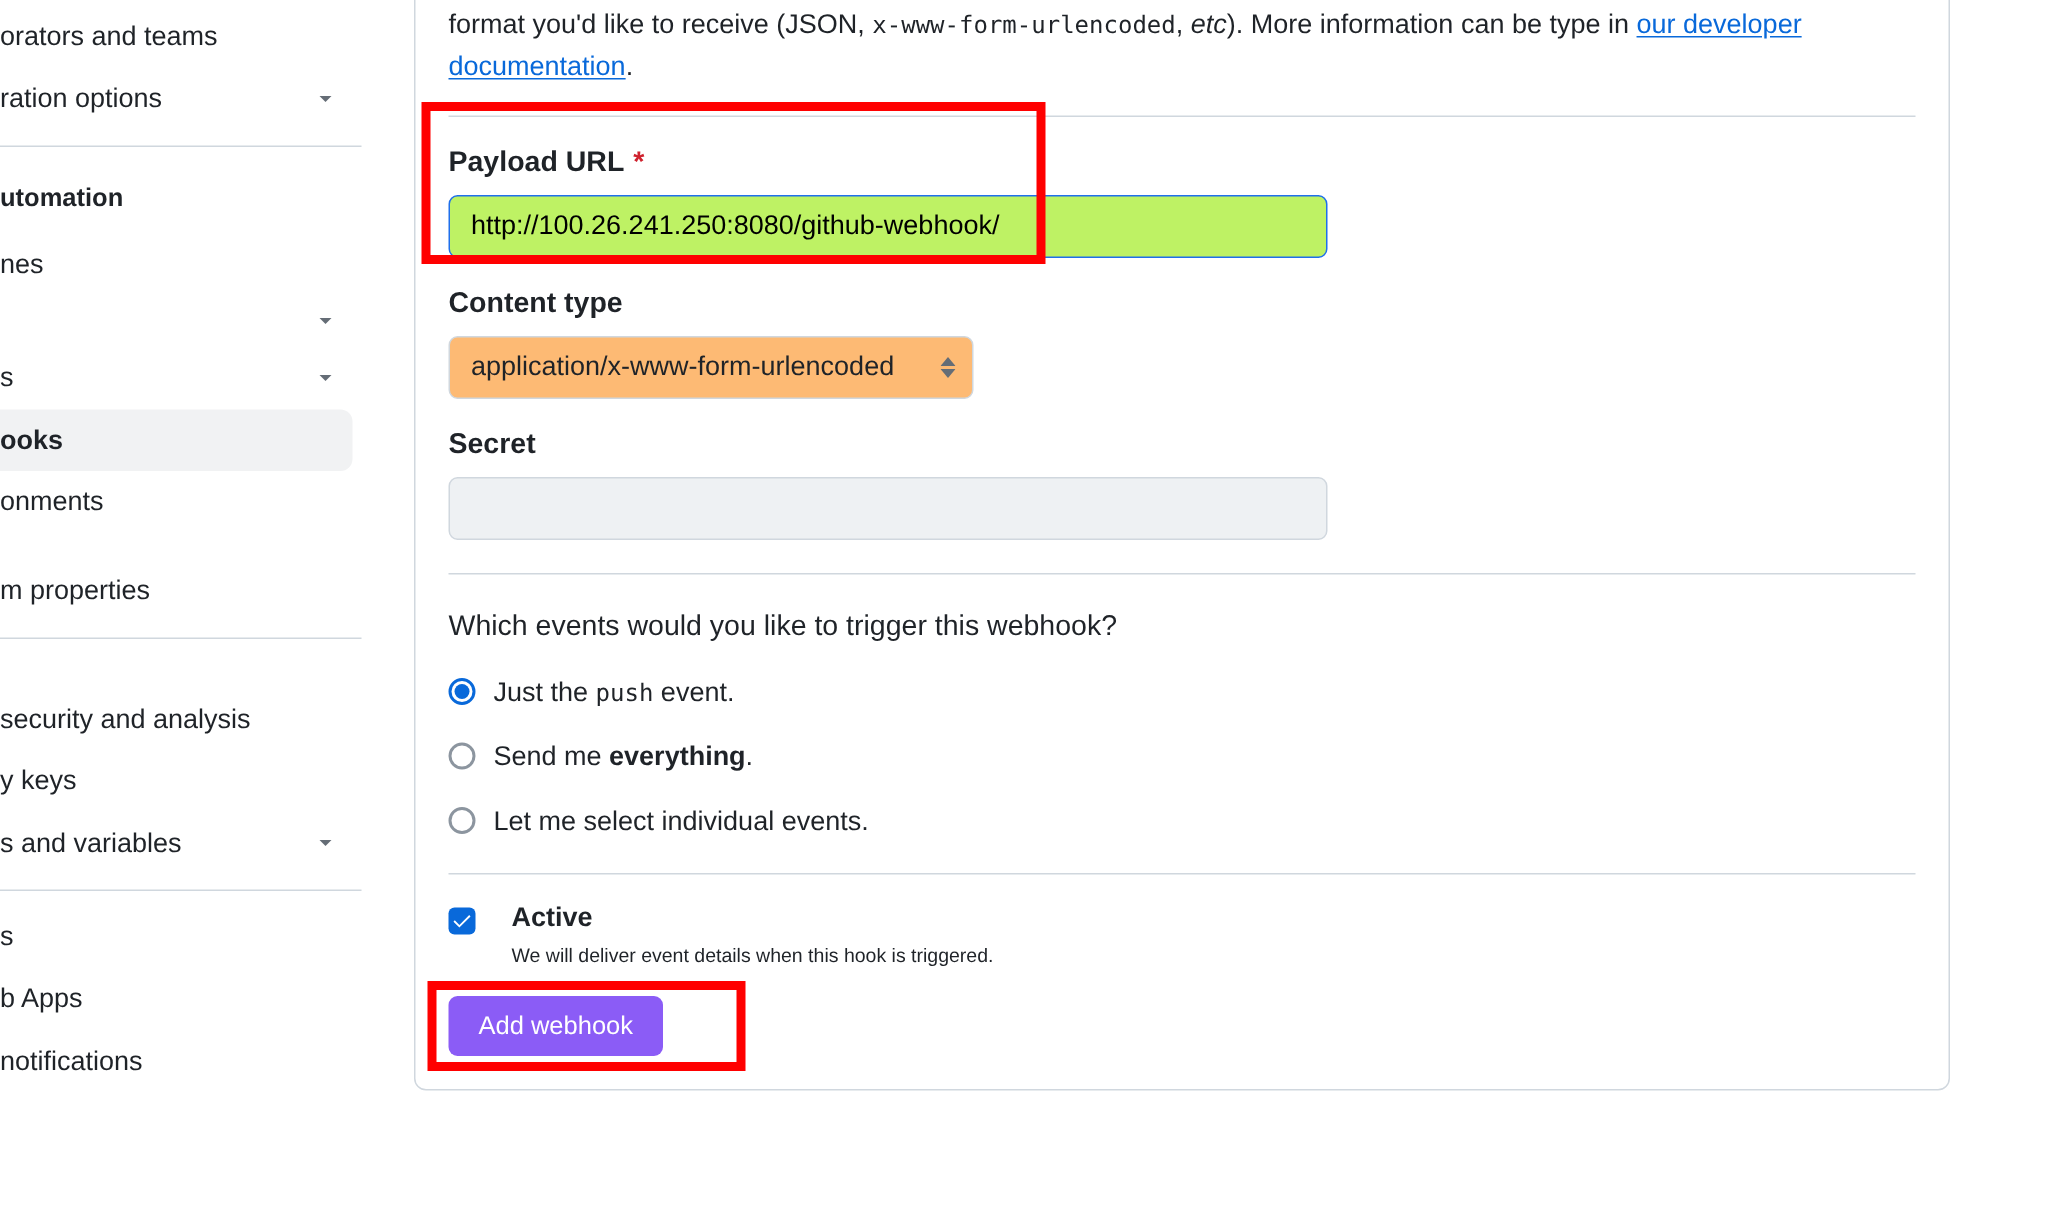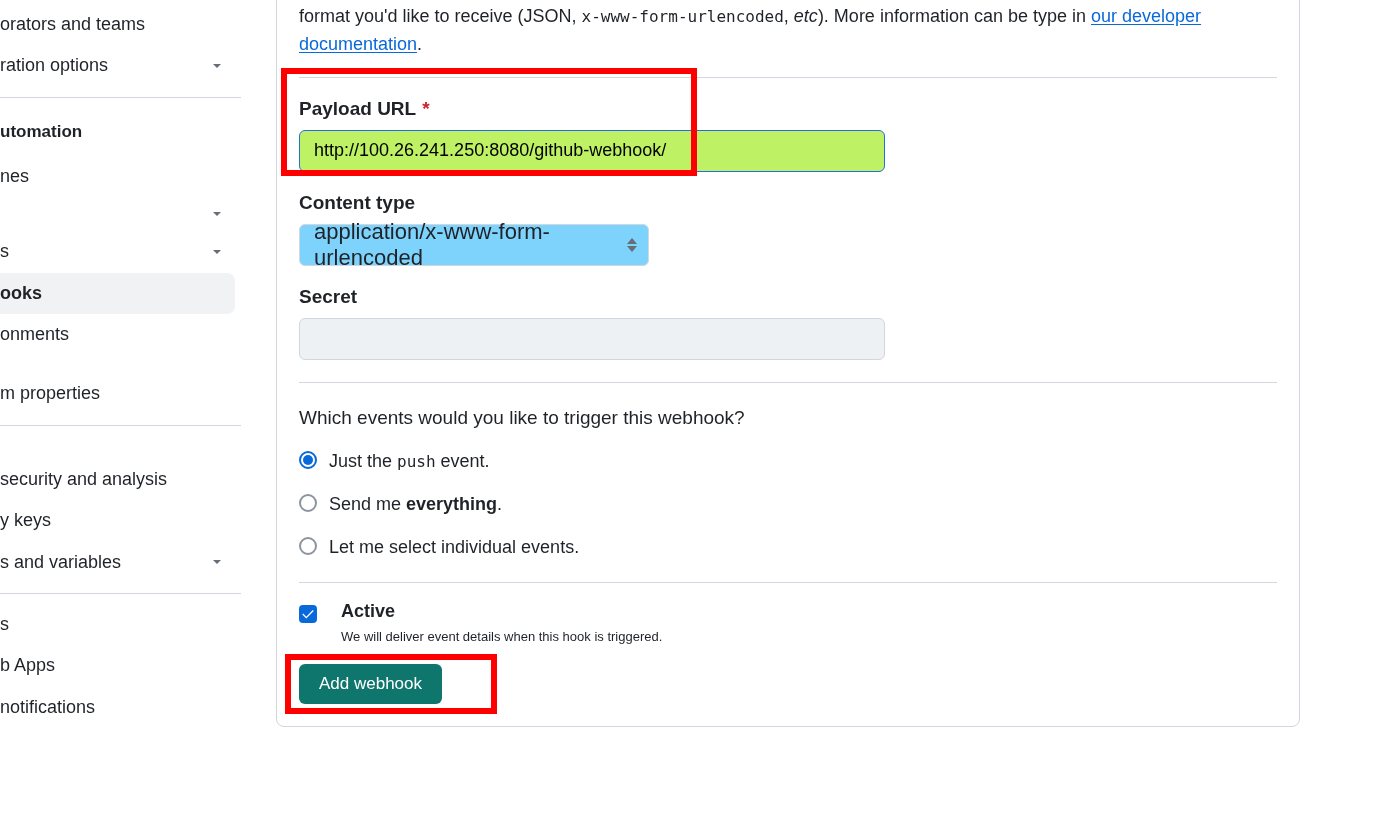--- a/index.html
+++ b/index.html
@@ -20,36 +20,36 @@
   .card { border:1px solid #d0d7de; border-radius:8px; padding:0 22px 22px 22px; margin-top:-16px; width:1024px;}
   .intro { font-size:18px; line-height:1.55; padding-top:0; }
   .intro code { font-family: ui-monospace, SFMono-Regular, Menlo, monospace; font-size:16px; }
   .intro a { color:#0969da; text-decoration:underline; text-decoration-color:#0969da; text-underline-offset:2px;}
   hr.sep { border:none; border-top:1px solid #d0d7de; margin:10px 0 18px 0;}
   .field { margin:20px 0 0 0; }
   .field-label { font-size:19px; font-weight:600; margin-bottom:10px; display:flex; align-items:center;}
   .req { color:#cf222e; margin-left:6px; font-weight:600;}
   .text-input { width:586px; height:42px; border:1px solid #1f6feb; border-radius:6px; padding:0 14px; font-size:18px; background:#bef264; outline:none;}
   .select-wrap { position:relative; display:inline-block; }
-  .select { width:350px; height:42px; border:1px solid #d0d7de; border-radius:6px; background:#7dd3fc; padding:0 36px 0 14px; font-size:22px; display:flex; align-items:center;}
+  .select { width:350px; height:42px; border:1px solid #d0d7de; border-radius:6px; background:#fdba74; padding:0 36px 0 14px; font-size:18px; display:flex; align-items:center;}
   .select-caret { position:absolute; right:12px; top:50%; transform:translateY(-50%); display:flex; flex-direction:column; gap:2px;}
   .select-caret svg { width:10px; height:6px; fill:#656d76; display:block;}
   .secret-input { width:586px; height:42px; border:1px solid #d0d7de; border-radius:6px; background:#eef1f3; }
   .events-q { font-size:19px; font-weight:400; margin-top:24px; }
-  .radio-row { display:flex; gap:12px; margin-top:22px; font-size:18px;}
+  .radio-row { display:flex; align-items:center; gap:12px; margin-top:22px; font-size:18px;}
   .radio { width:18px; height:18px; border-radius:50%; border:2px solid #8c959f; flex:none; display:flex; align-items:center; justify-content:center; background:#fff;}
   .radio.checked { border-color:#0969da; }
   .radio.checked::after { content:""; width:10px; height:10px; border-radius:50%; background:#0969da; }
   .radio-row code { font-family: ui-monospace, SFMono-Regular, Menlo, monospace; font-size:16px;}
   .cb-row { display:flex; align-items:flex-start; gap:24px; margin-top:18px;}
   .cb { width:18px; height:18px; border-radius:4px; background:#0969da; flex:none; display:flex; align-items:center; justify-content:center; margin-top:4px;}
   .cb svg { width:14px; height:14px; fill:#fff; }
   .cb-content .cb-title { font-size:18px; font-weight:600; }
   .cb-content .cb-sub { font-size:13px; color:#1f2328; margin-top:7px;}
-  .btn-primary { background:#0f766e; color:#fff; border:none; border-radius:6px; font-size:17px; font-weight:500; padding:10px 20px; cursor:pointer; margin-top:20px;}
+  .btn-primary { background:#8b5cf6; color:#fff; border:none; border-radius:6px; font-size:17px; font-weight:500; padding:10px 20px; cursor:pointer; margin-top:20px;}
   
   .hl { position:absolute; border:6px solid #ff0000; pointer-events:none; }
   .rel { position:relative; }
 </style>
 </head>
 <body>
 
 <div class="page">
   <nav class="sidebar">
     <ul>

